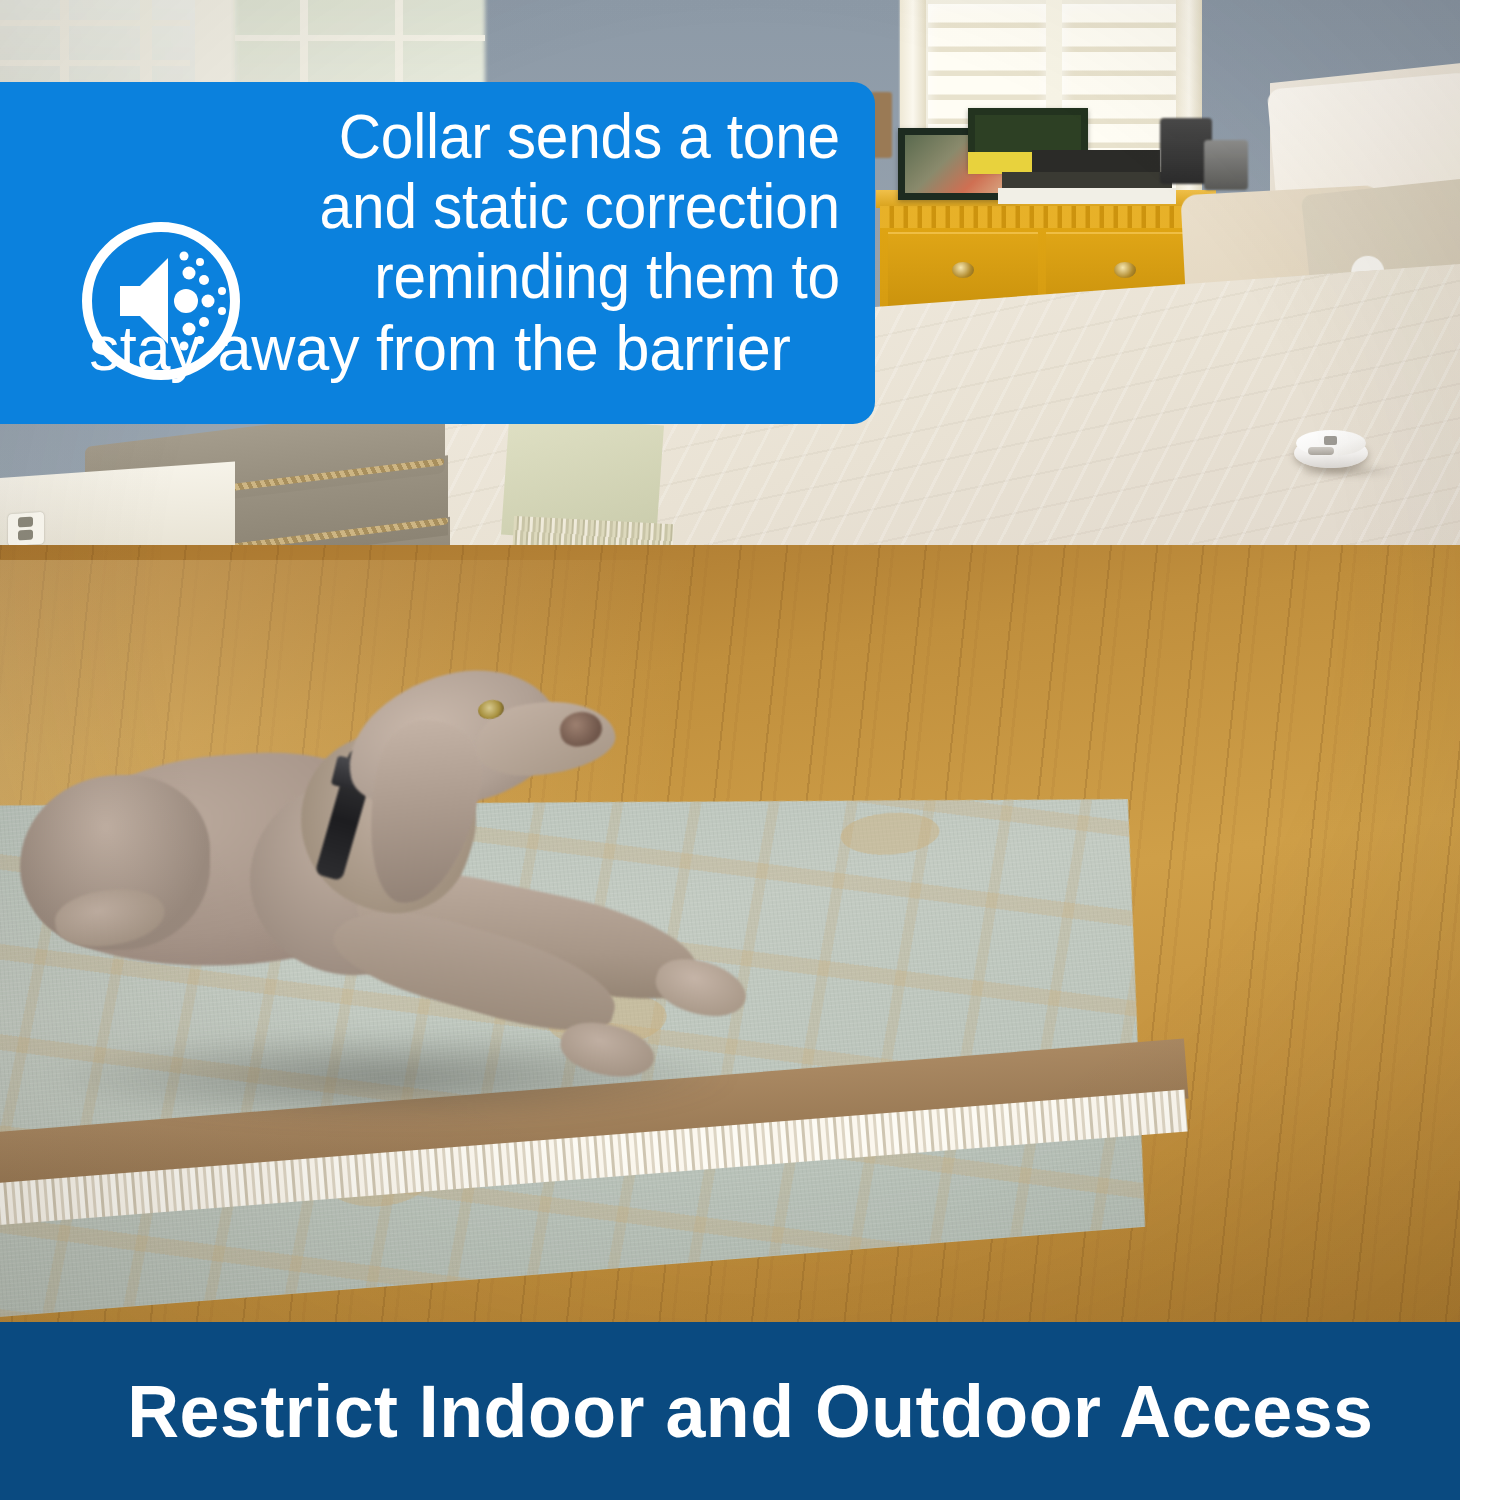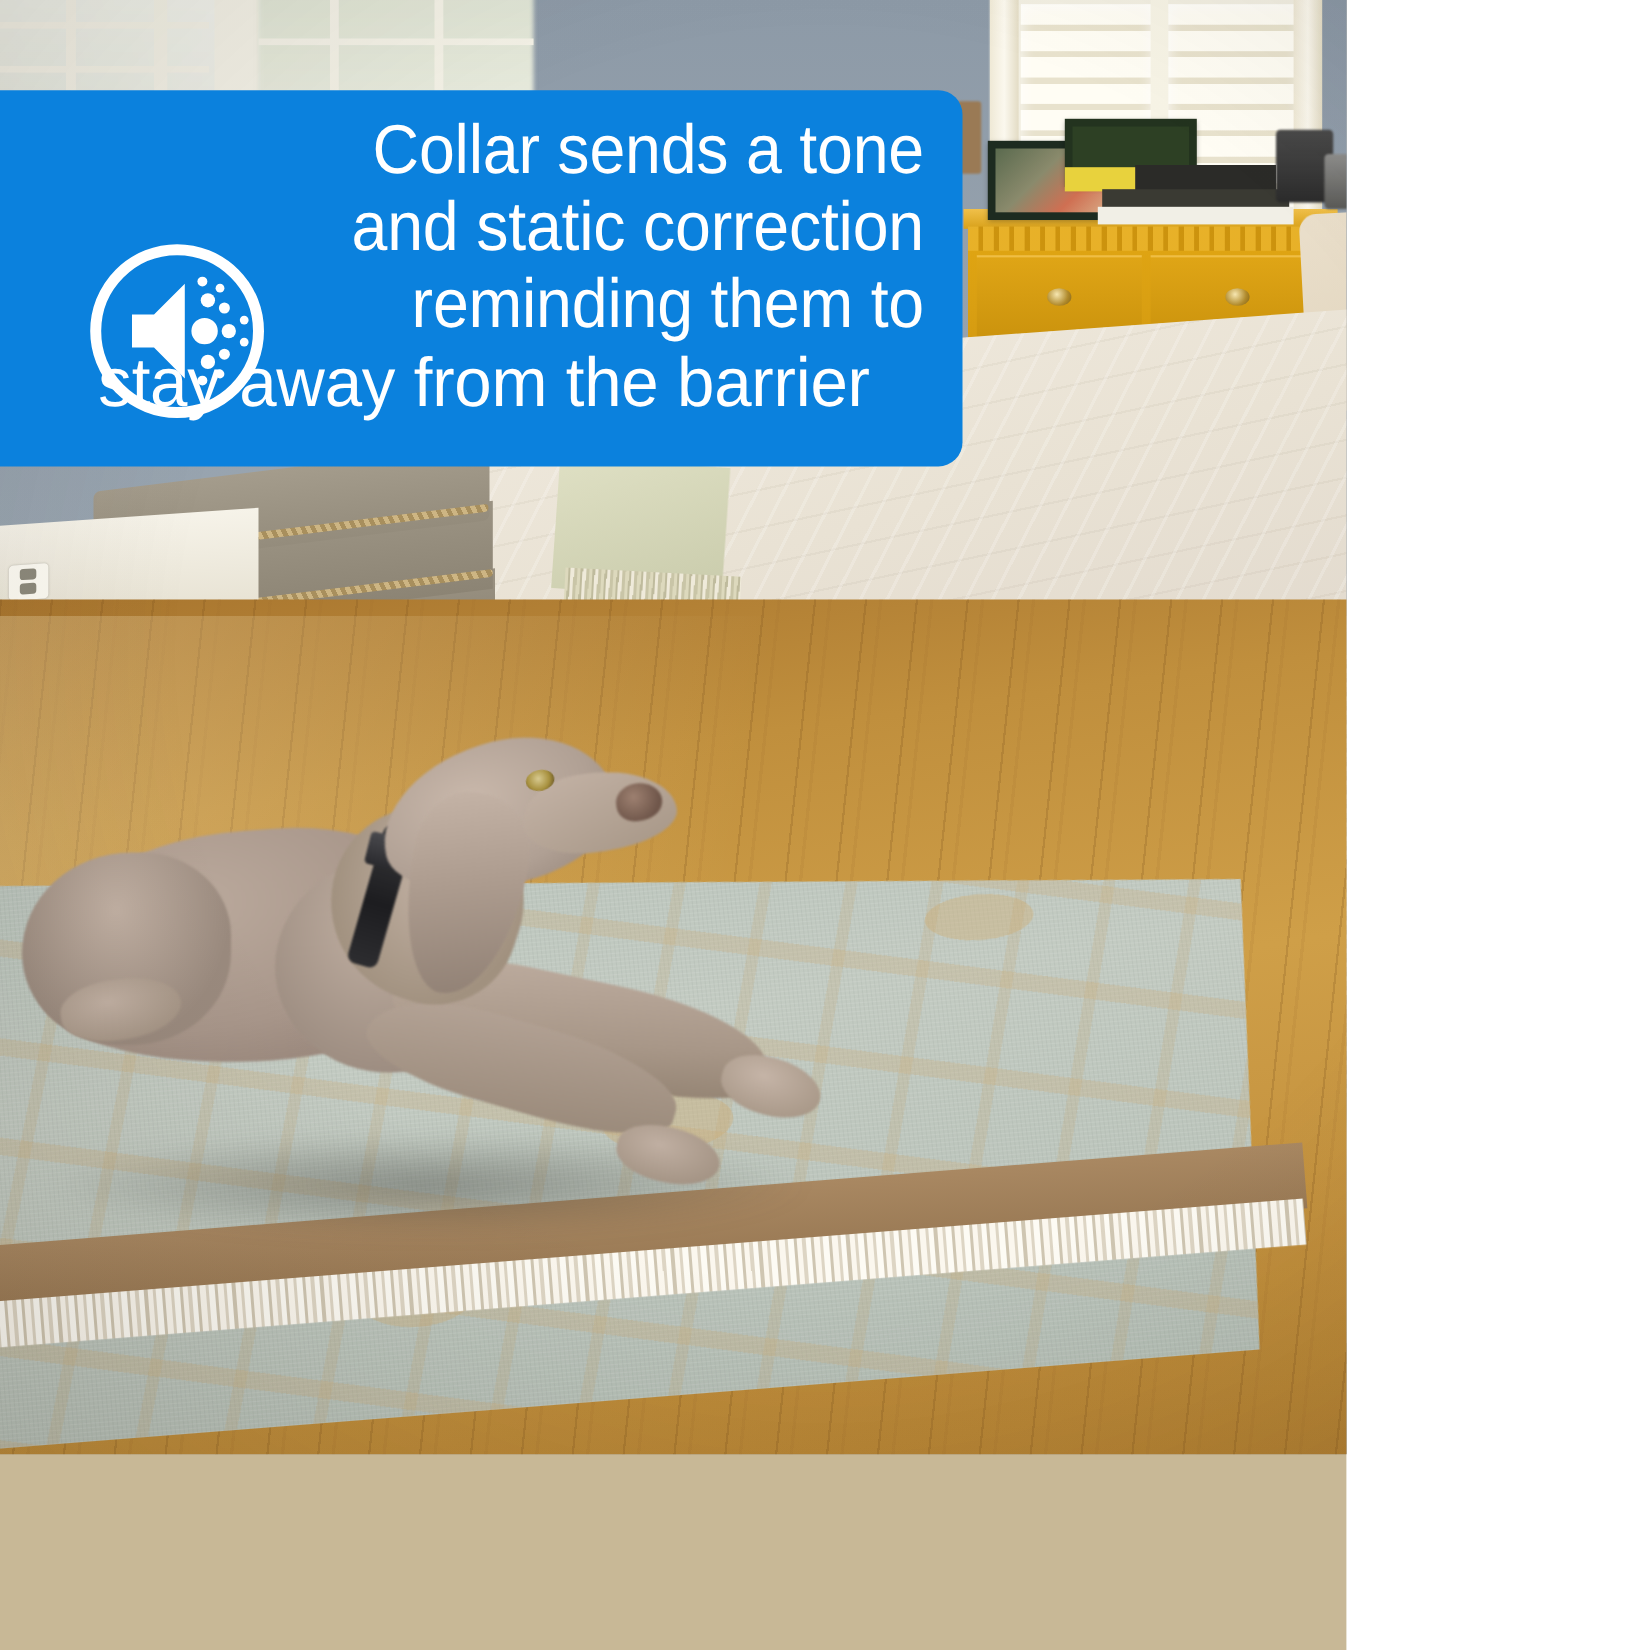--- a/index.html
+++ b/index.html
@@ -6,21 +6,21 @@
     margin: 0;
     padding: 0;
     background: #ffffff;
   }
   body {
     font-family: "Liberation Sans", sans-serif;
   }
 
   #page {
     position: relative;
-    width: 1224px;
+    width: 1460px;
     height: 1500px;
     overflow: hidden;
     background: #c8b896;
   }
 
   
   .scene {
     position: absolute;
     left: 0; top: 0;
     width: 1500px;
@@ -821,14 +821,17 @@
       <div class="callout-text">
         <span class="line">Collar sends a tone</span>
         <span class="line">and static correction</span>
         <span class="line">reminding them to</span>
         <span class="line last">stay away from the barrier</span>
       </div>
 
     </div>
   </div>
 
+  <div class="banner">
+    <div class="banner-title">Restrict Indoor and Outdoor Access</div>
+  </div>
 
 </div>
 
 </body></html>

